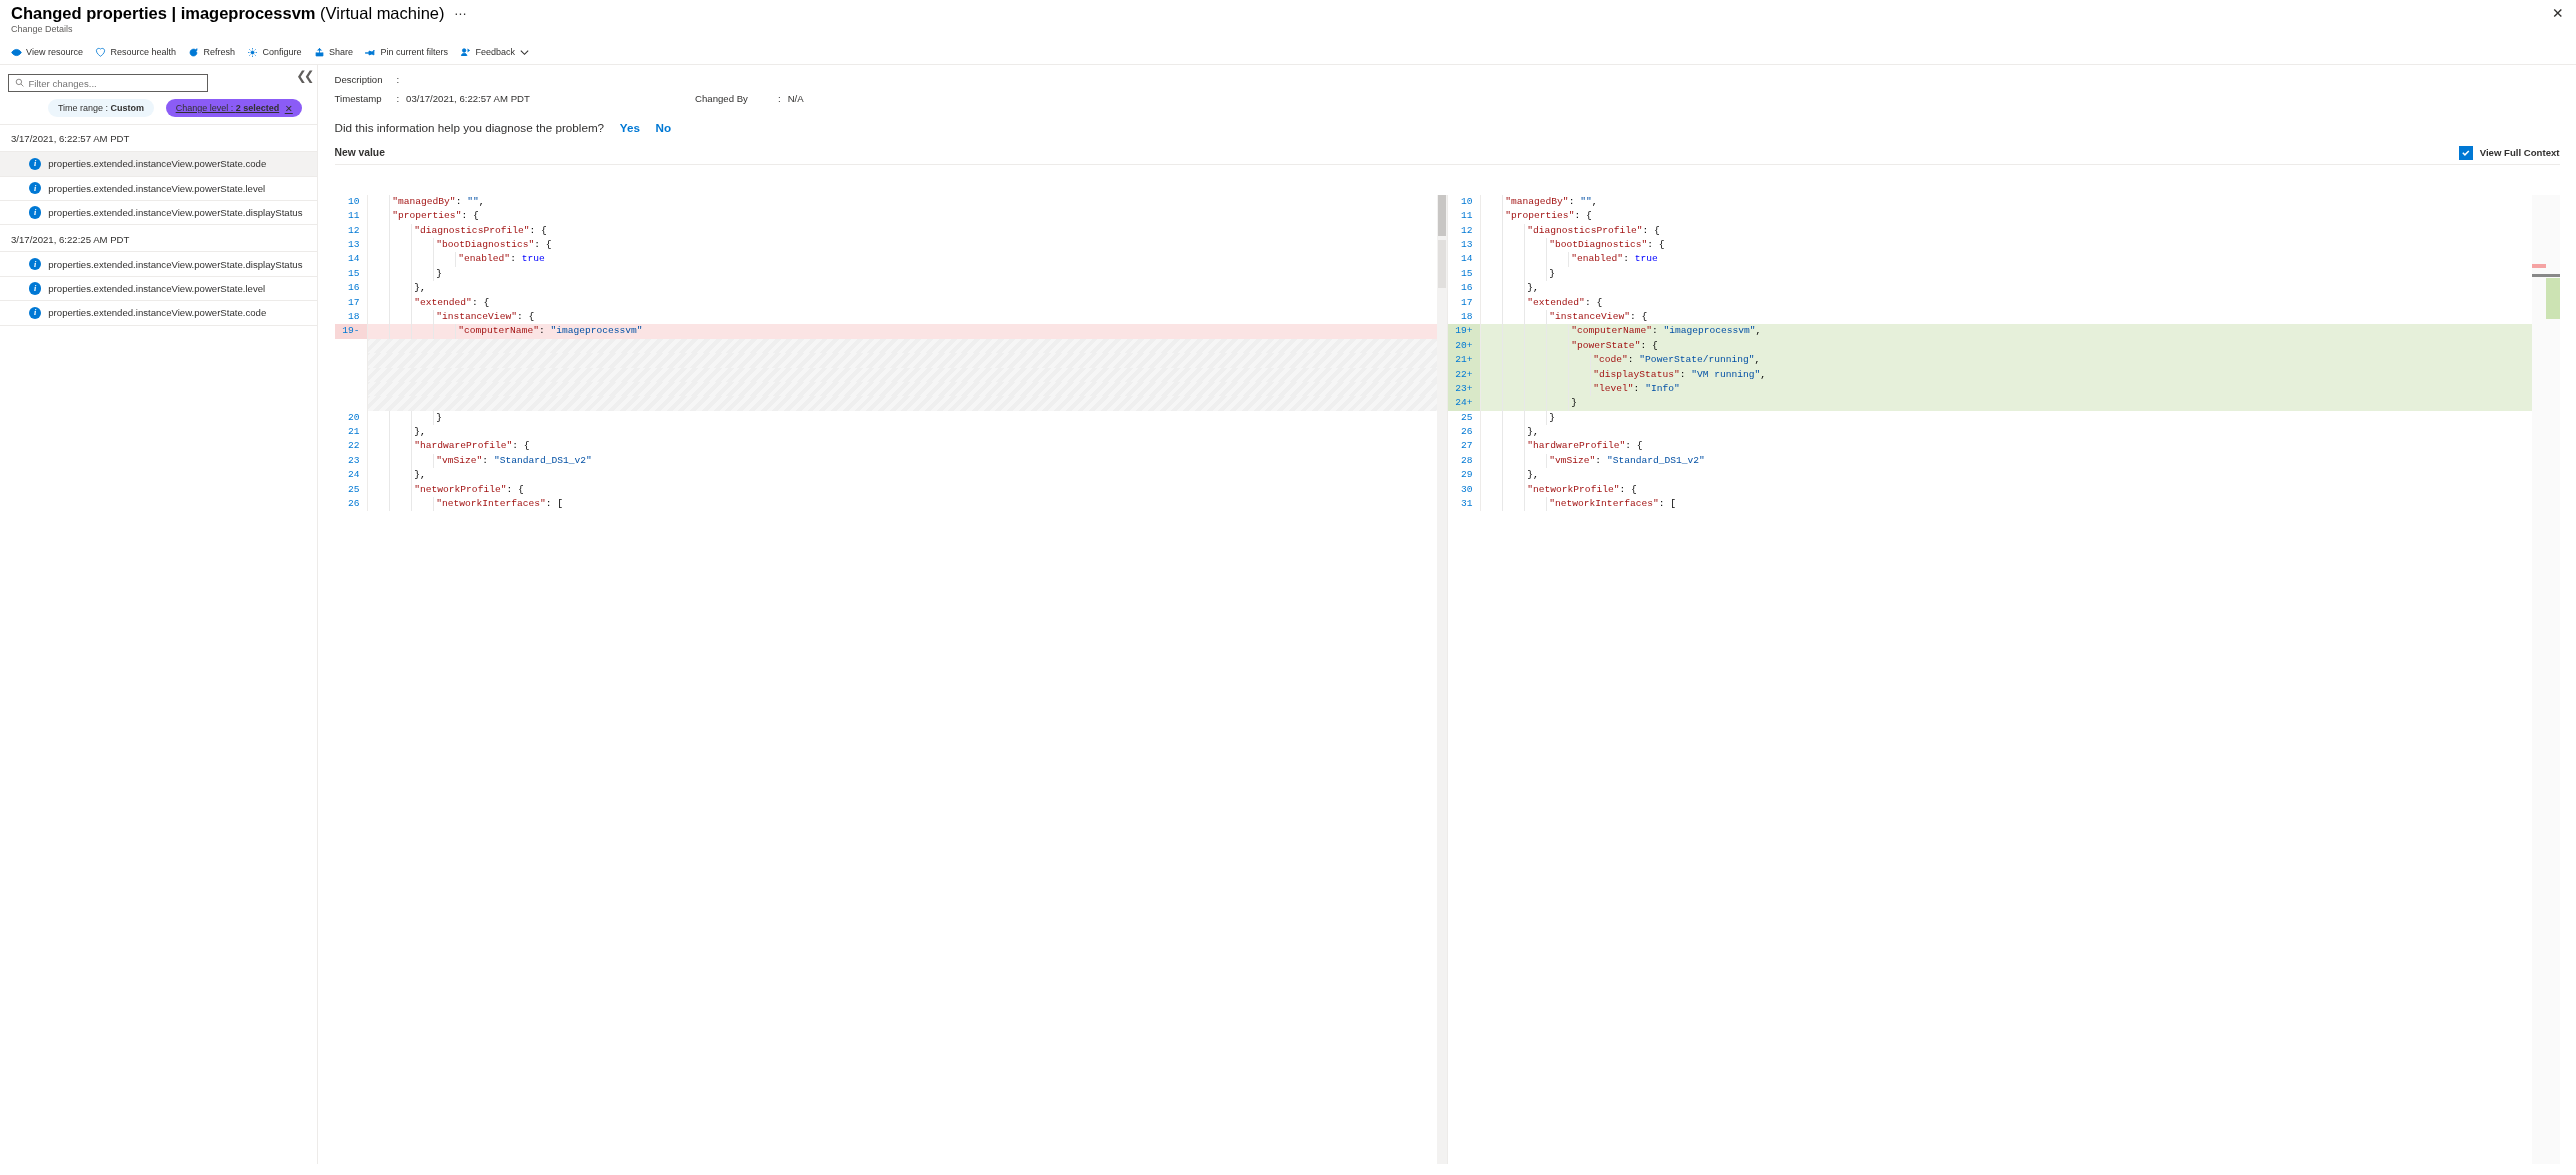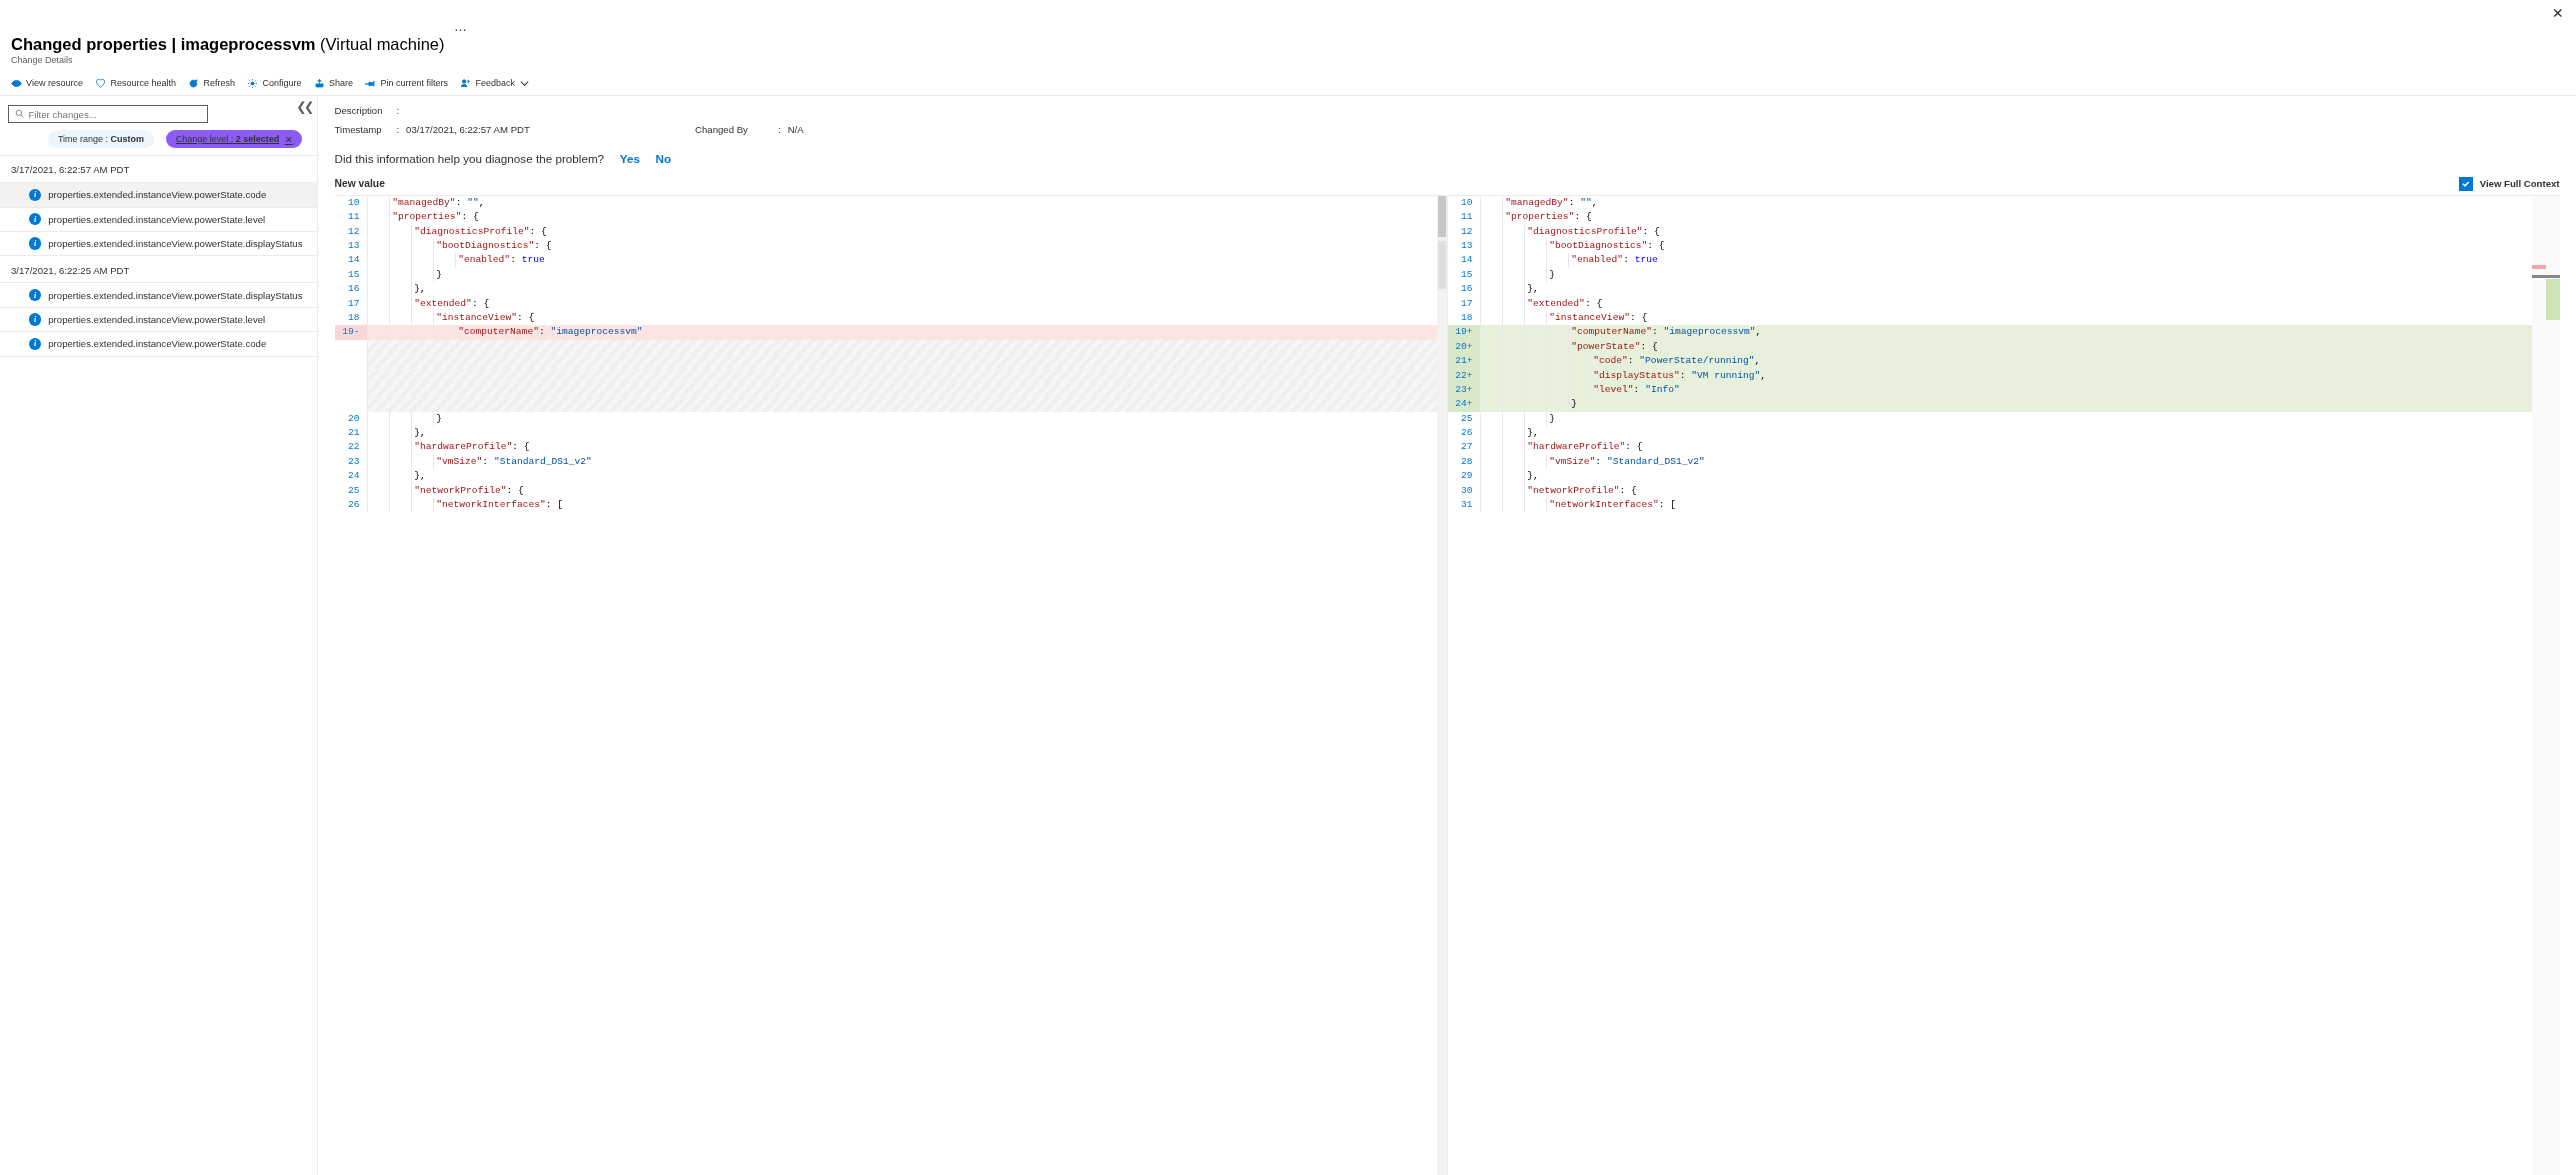--- a/index.html
+++ b/index.html
@@ -1,20 +1,20 @@
 <!DOCTYPE html>
 <html style="font-size:11px"><head>
 <meta charset="utf-8">
 <style>
   * { box-sizing: border-box; margin: 0; padding: 0; }
   body { font-family: "Segoe UI", -apple-system, sans-serif; font-size: 9px; color: #323130; background: #fff; }
   
   .header { padding: 4.1px 11px 2.8px 11px; border-bottom: 0.7px solid transparent; position: relative; }
   .title-row { display: flex; align-items: center; gap: 6.9px; }
-  .title { font-size: 16.5px; font-weight: 600; color: #000; margin-top: 31px; }
+  .title { font-size: 16.5px; font-weight: 600; color: #000; }
   .title .sub { font-weight: 400; }
   .dots { font-size: 12.4px; cursor: pointer; color: #323130; margin-left: 2.8px;}
   .close { position: absolute; right: 12.4px; top: 6.9px; font-size: 13.8px; cursor: pointer; font-weight: 300; line-height: 1;}
   .breadcrumb { font-size: 9px; color: #605e5c; margin-top: 1.4px; }
   
   .toolbar { display: flex; gap: 12.4px; padding: 8.3px 11px 6.9px; border-bottom: 0.7px solid #edebe9; align-items: center; }
   .toolbar-item { display: inline-flex; align-items: center; gap: 4.1px; color: #323130; cursor: pointer; font-size: 9px; }
   .toolbar-item svg { width: 11px; height: 11px; }
   .icon-blue { color: #0078d4; fill: #0078d4; stroke: #0078d4; }
   
@@ -46,21 +46,21 @@
   .feedback { font-size: 11.7px; margin: 6.9px 0 12.4px; }
   .feedback a { color: #0078d4; font-weight: 600; text-decoration: none; margin-left: 12.4px; cursor: pointer;}
   
   .diff-headers { display: flex; align-items: center; }
   .diff-headers .col { flex: 1; font-weight: 700; font-size: 10.3px; padding-bottom: 4.1px;}
   .fullctx { margin-left: auto; display: flex; align-items: center; gap: 6.9px; font-size: 9.6px;}
   .checkbox { width: 13.8px; height: 13.8px; background: #0078d4; display: inline-flex; align-items: center; justify-content: center;}
   .checkbox svg { stroke: #fff; fill: none; stroke-width: 2.5; width: 9.6px; height: 9.6px;}
   
   .diff-body { display: flex; border-top: 0.7px solid #edebe9; font-family: Consolas, "Courier New", monospace; font-size: 9.6px; flex: 1; min-height: 0;}
-  .pane { flex: 1; overflow: hidden; position: relative; min-width: 0;}
+  .pane { flex: 1; overflow: hidden; position: relative; min-width: 0; margin-top: 30px;}
   .pane.left { border-right: 0.7px solid #edebe9; }
   .line { display: flex; height: 14.4px; line-height: 14.4px; white-space: pre;}
   .ln { width: 33px; text-align: right; padding-right: 6.9px; color: #0078d4; background: #fff; user-select: none; flex-shrink: 0; border-right: 0.7px solid #edebe9;}
   .guides { flex: 0 0 auto; display: flex; }
   .guide { width: 22px; border-right: 0.7px solid #e8e8e8; height: 14.4px; }
   .code { padding-left: 2.8px; flex:1; overflow: hidden; }
   .line.removed { background: #fbe4e4; }
   .line.removed .ln { background: #f8d7d7; }
   .line.added { background: #e6f0da; }
   .line.added .ln { background: #d9e8c8; }

